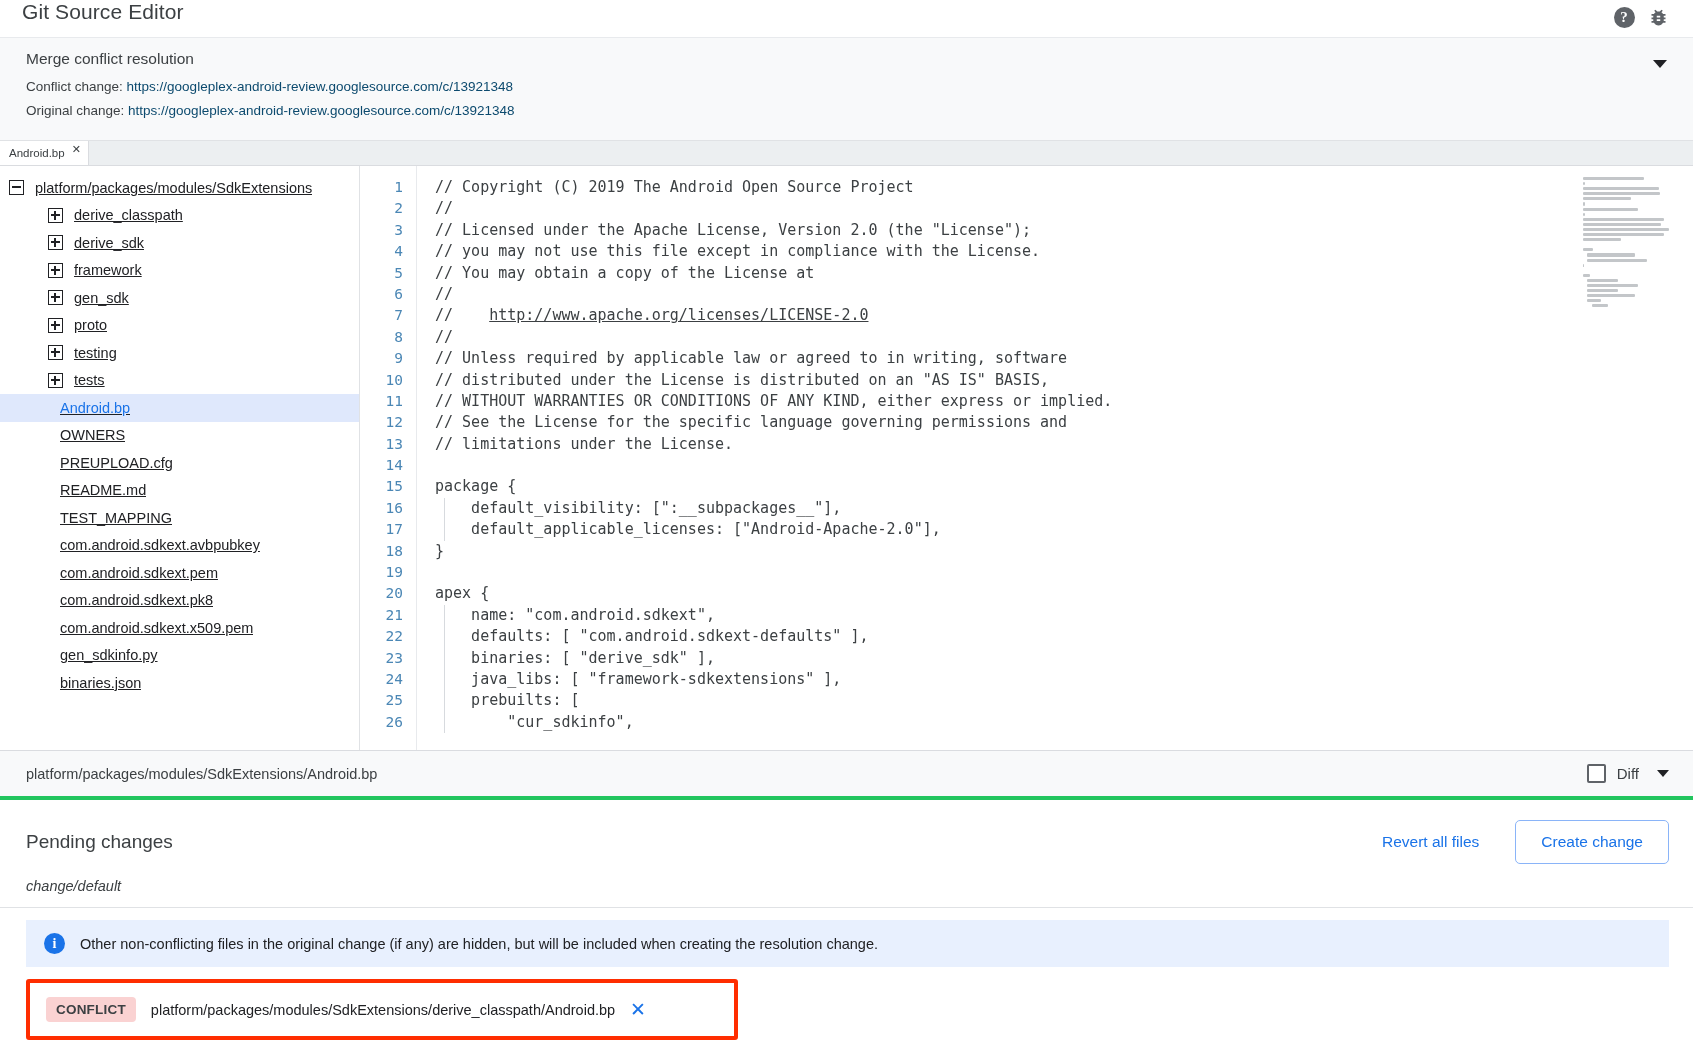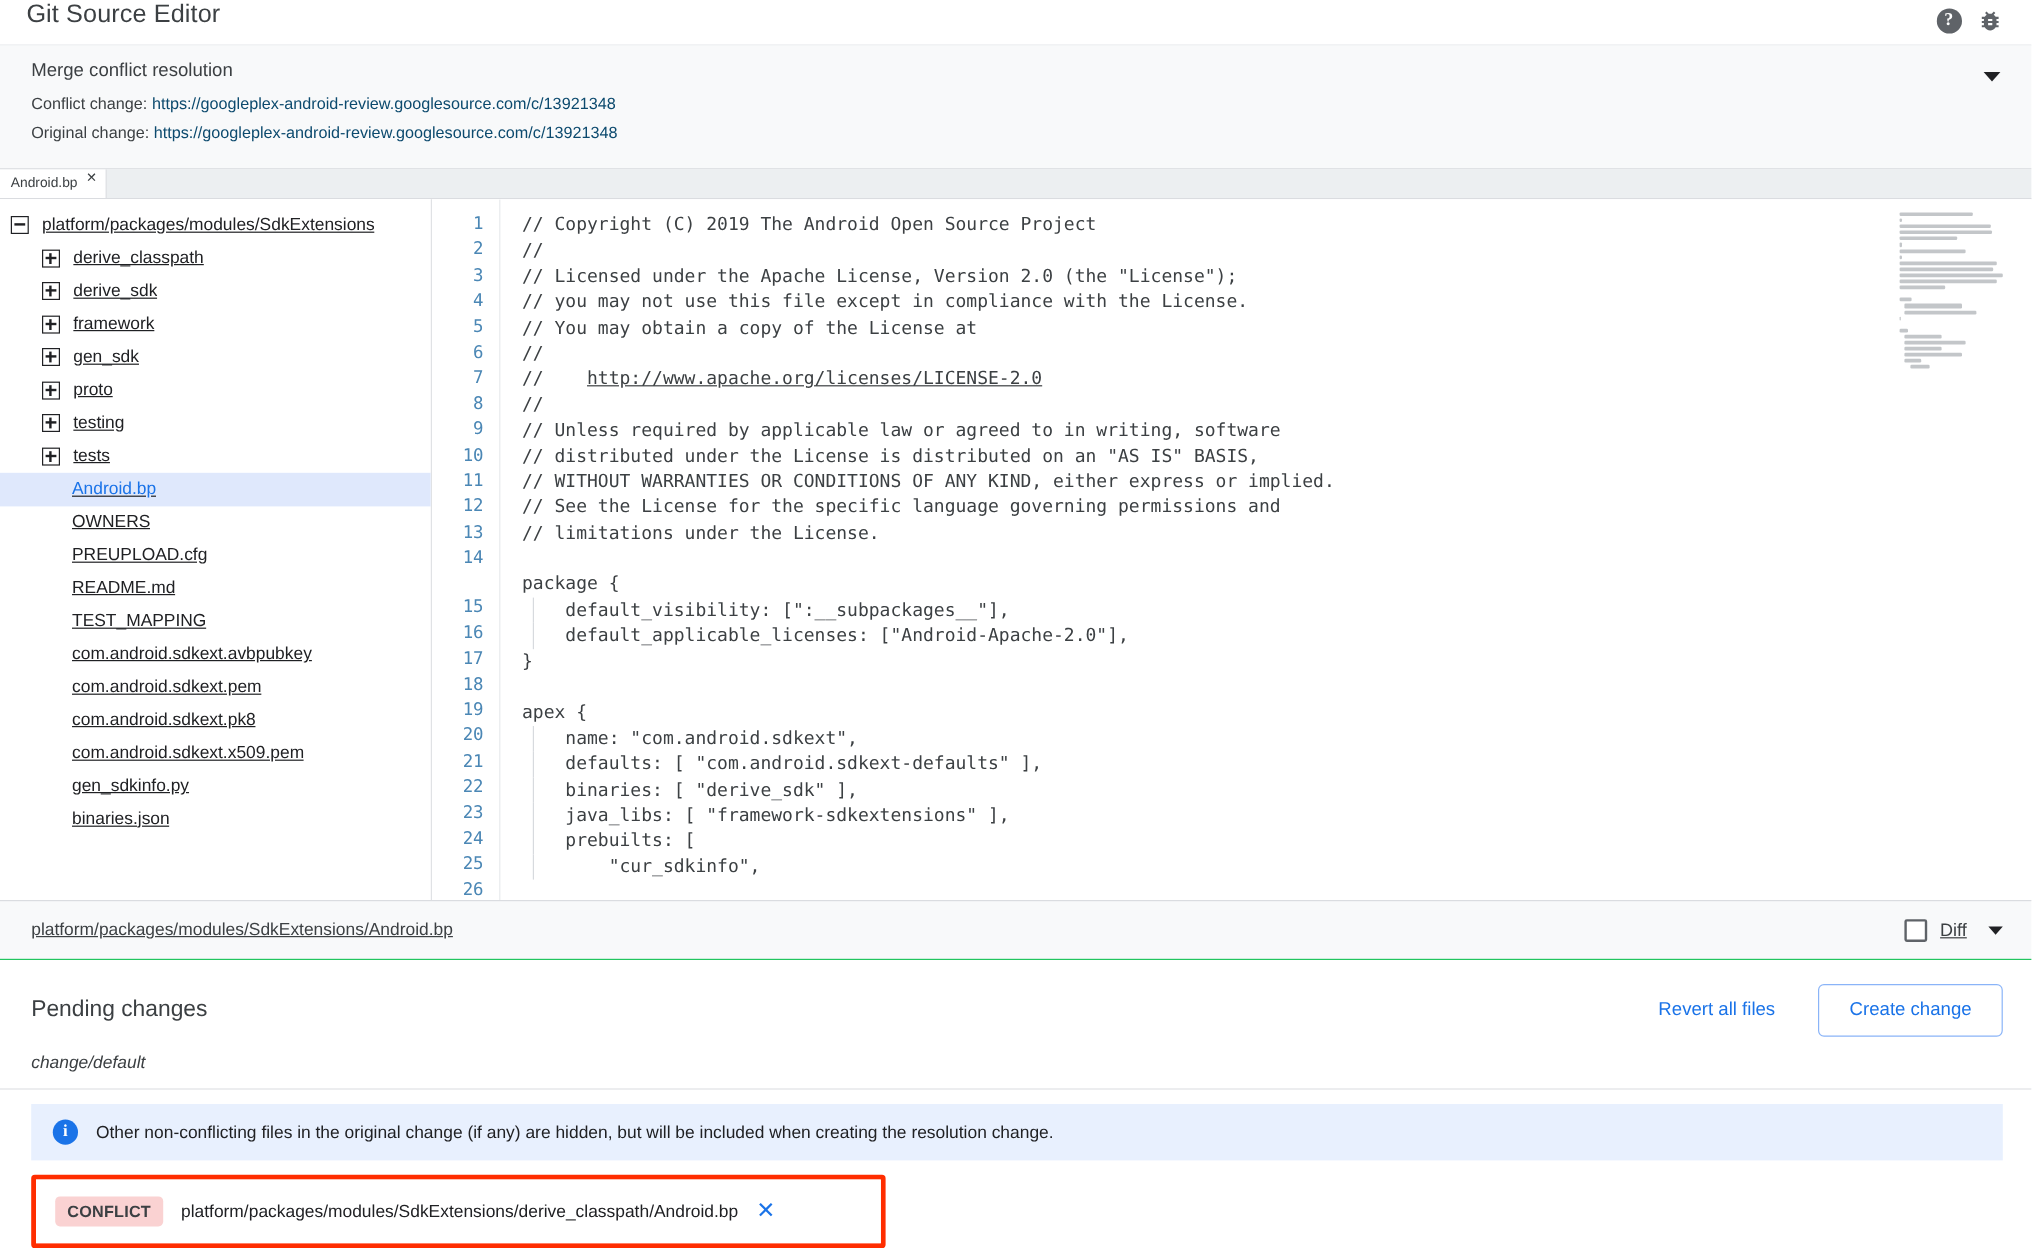--- a/index.html
+++ b/index.html
@@ -76,21 +76,21 @@
     border-right: 1px solid #e0e2e5;
     text-decoration: underline;
   }
   .tree-row {
     display: flex; align-items: center;
     height: 27.5px;
     font-size: 14.5px; color: #202124;
     cursor: pointer; white-space: nowrap;
   }
   .tree-row.root { padding-left: 9px; }
-  .tree-row.dir { padding-left: 35px; }
+  .tree-row.dir { padding-left: 48px; }
   .tree-row.file { padding-left: 60px; }
   .tree-row.selected { background: #dfe8fc; }
   .tree-row.selected .tree-label { color: #1a73e8; }
   .expander {
     width: 15px; height: 15px; flex: 0 0 15px;
     border: 1.6px solid #202124;
     margin-right: 11px;
     position: relative; cursor: pointer;
   }
   .expander::before {
@@ -137,24 +137,24 @@
     overflow: hidden;
   }
   .mm-line { height: 5.1px; display: flex; align-items: center; }
   .mm-bar { height: 3.1px; background: #b9bcc0; border-radius: 1px; opacity: .85; }
 
   
   .pathbar {
     flex: 0 0 50px; height: 50px;
     background: #f8f9fa;
     border-top: 1px solid #dadce0;
-    border-bottom: 1px solid #22c55e;
+    border-bottom: 4px solid #22c55e;
     display: flex; align-items: center;
     padding: 0 24px 0 26px;
-    font-size: 14.5px; color: #3c4043; text-decoration: underline;
+    font-size: 14.5px; color: #3c4043;
   }
   .pathbar-spacer { flex: 1 1 auto; }
   .diff-group { display: flex; align-items: center; gap: 11px; }
   .checkbox {
     width: 19px; height: 19px; border: 2px solid #5f6368; border-radius: 2px; background: #fff; cursor: pointer;
   }
   .diff-label { font-size: 15px; color: #3c4043; }
   .caret-sm {
     width: 0; height: 0; margin-left: 7px;
     border-left: 6.5px solid transparent; border-right: 6.5px solid transparent;
@@ -331,21 +331,21 @@
             <div style="height: 21.4px;">5</div>
             <div style="height: 21.4px;">6</div>
             <div style="height: 21.4px;">7</div>
             <div style="height: 21.4px;">8</div>
             <div style="height: 21.4px;">9</div>
             <div style="height: 21.4px;">10</div>
             <div style="height: 21.4px;">11</div>
             <div style="height: 21.4px;">12</div>
             <div style="height: 21.4px;">13</div>
             <div style="height: 21.4px;">14</div>
-            <div style="height: 21.4px; margin-top: 20px;">15</div>
+            <div style="height: 21.4px;">15</div>
             <div style="height: 21.4px;">16</div>
             <div style="height: 21.4px;">17</div>
             <div style="height: 21.4px;">18</div>
             <div style="height: 21.4px;">19</div>
             <div style="height: 21.4px;">20</div>
             <div style="height: 21.4px;">21</div>
             <div style="height: 21.4px;">22</div>
             <div style="height: 21.4px;">23</div>
             <div style="height: 21.4px;">24</div>
             <div style="height: 21.4px;">25</div>

